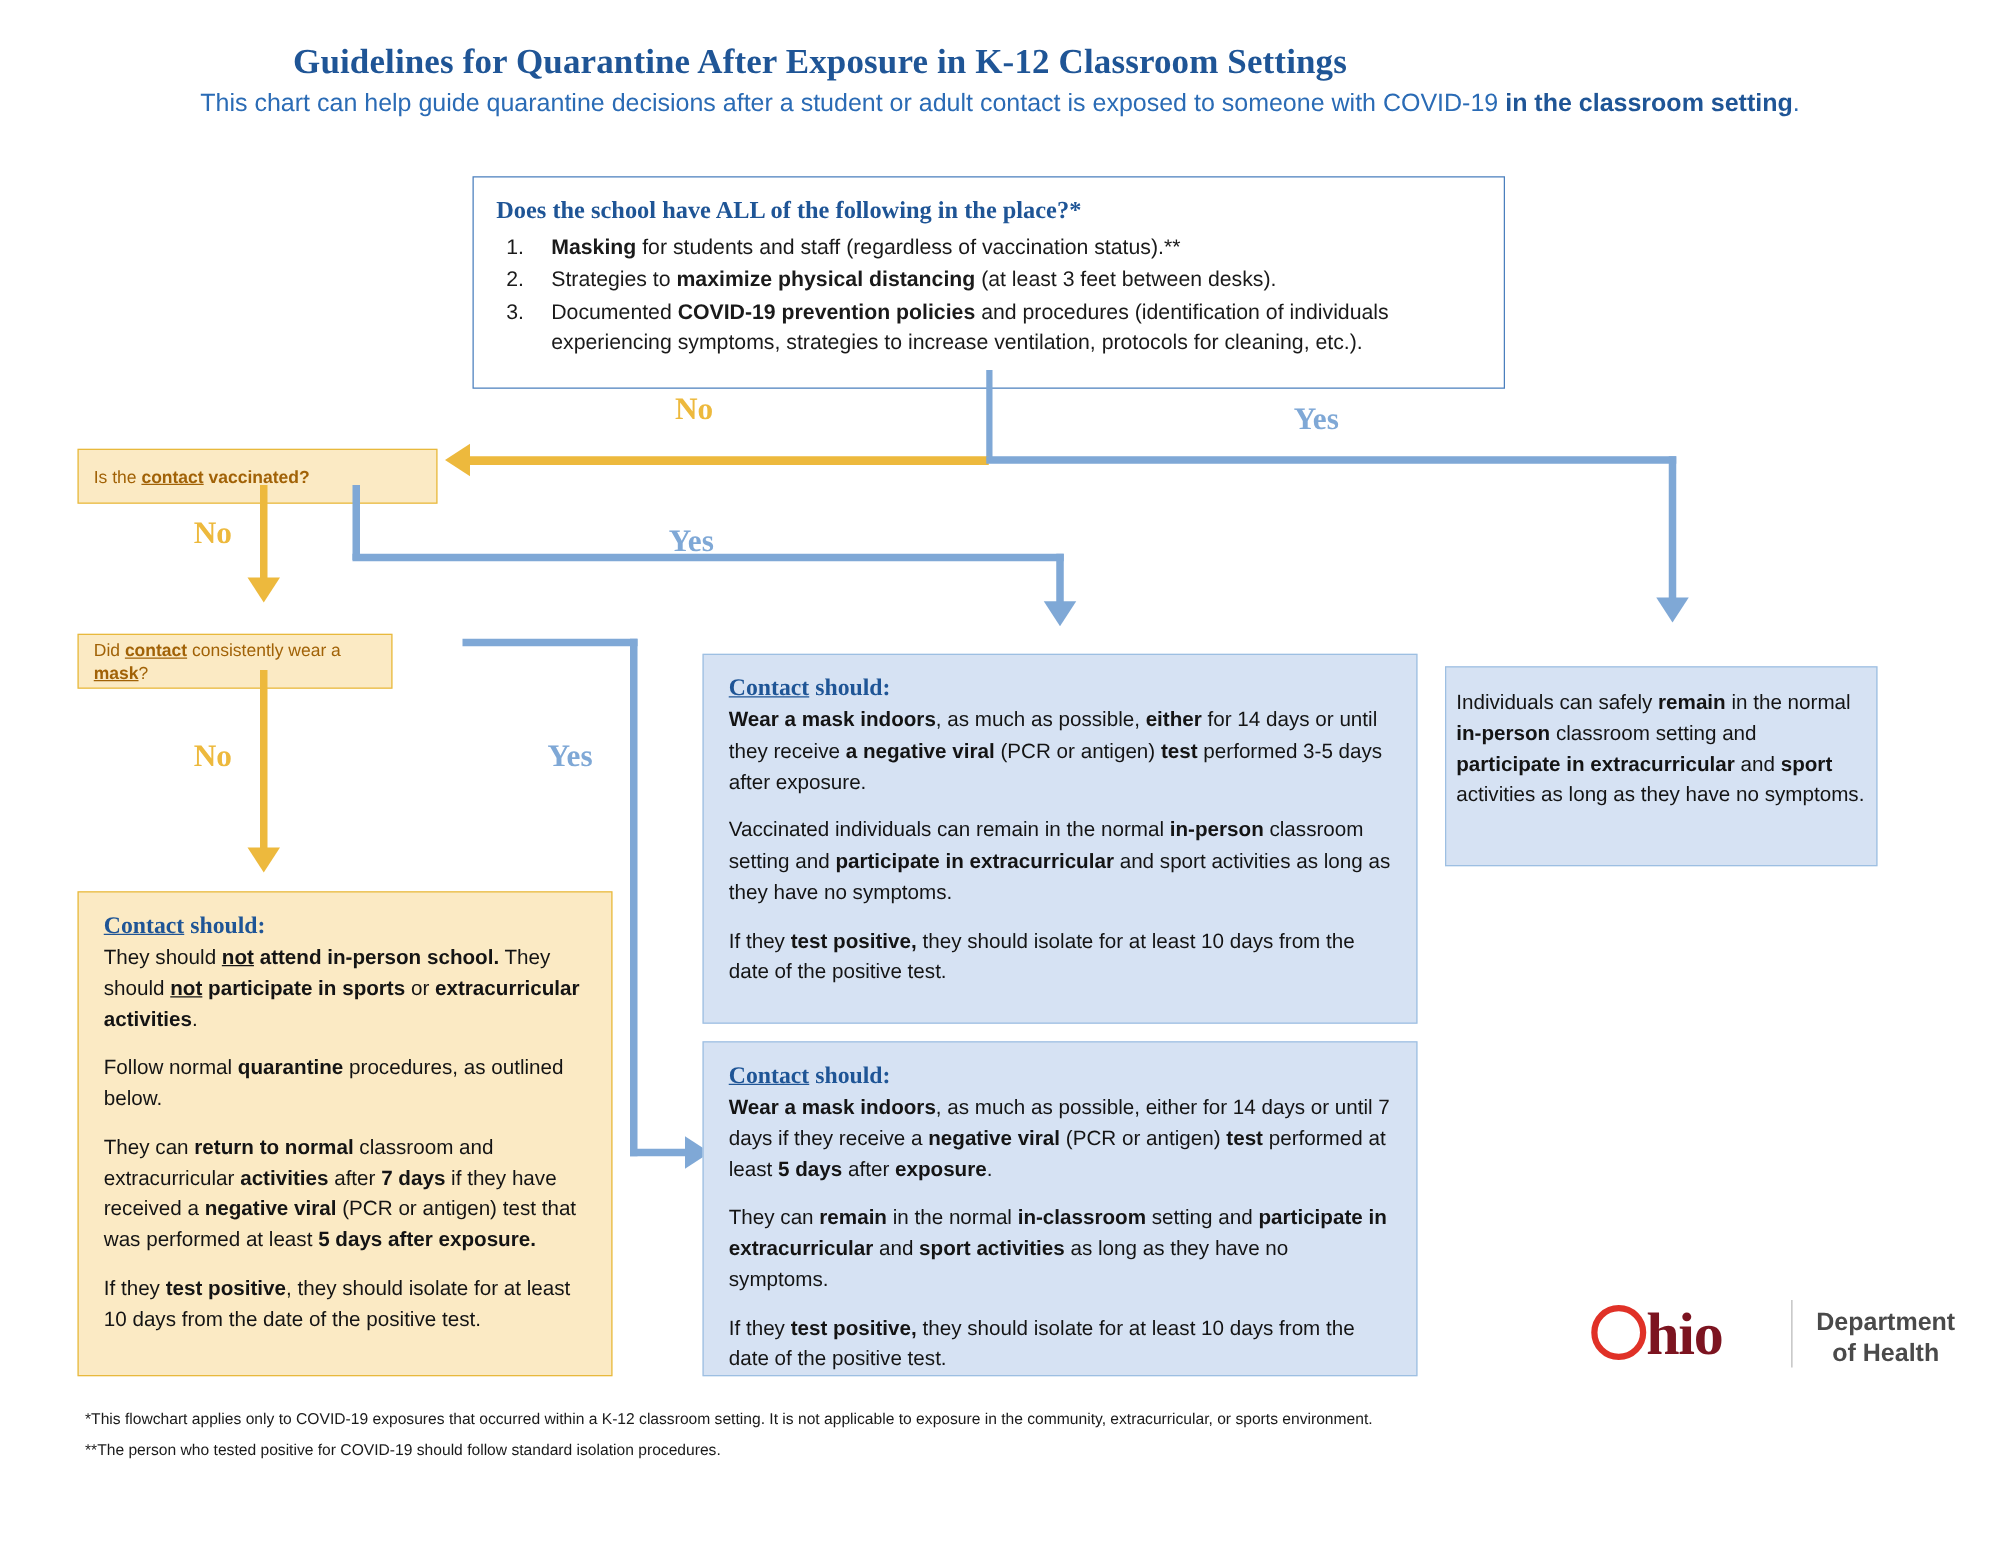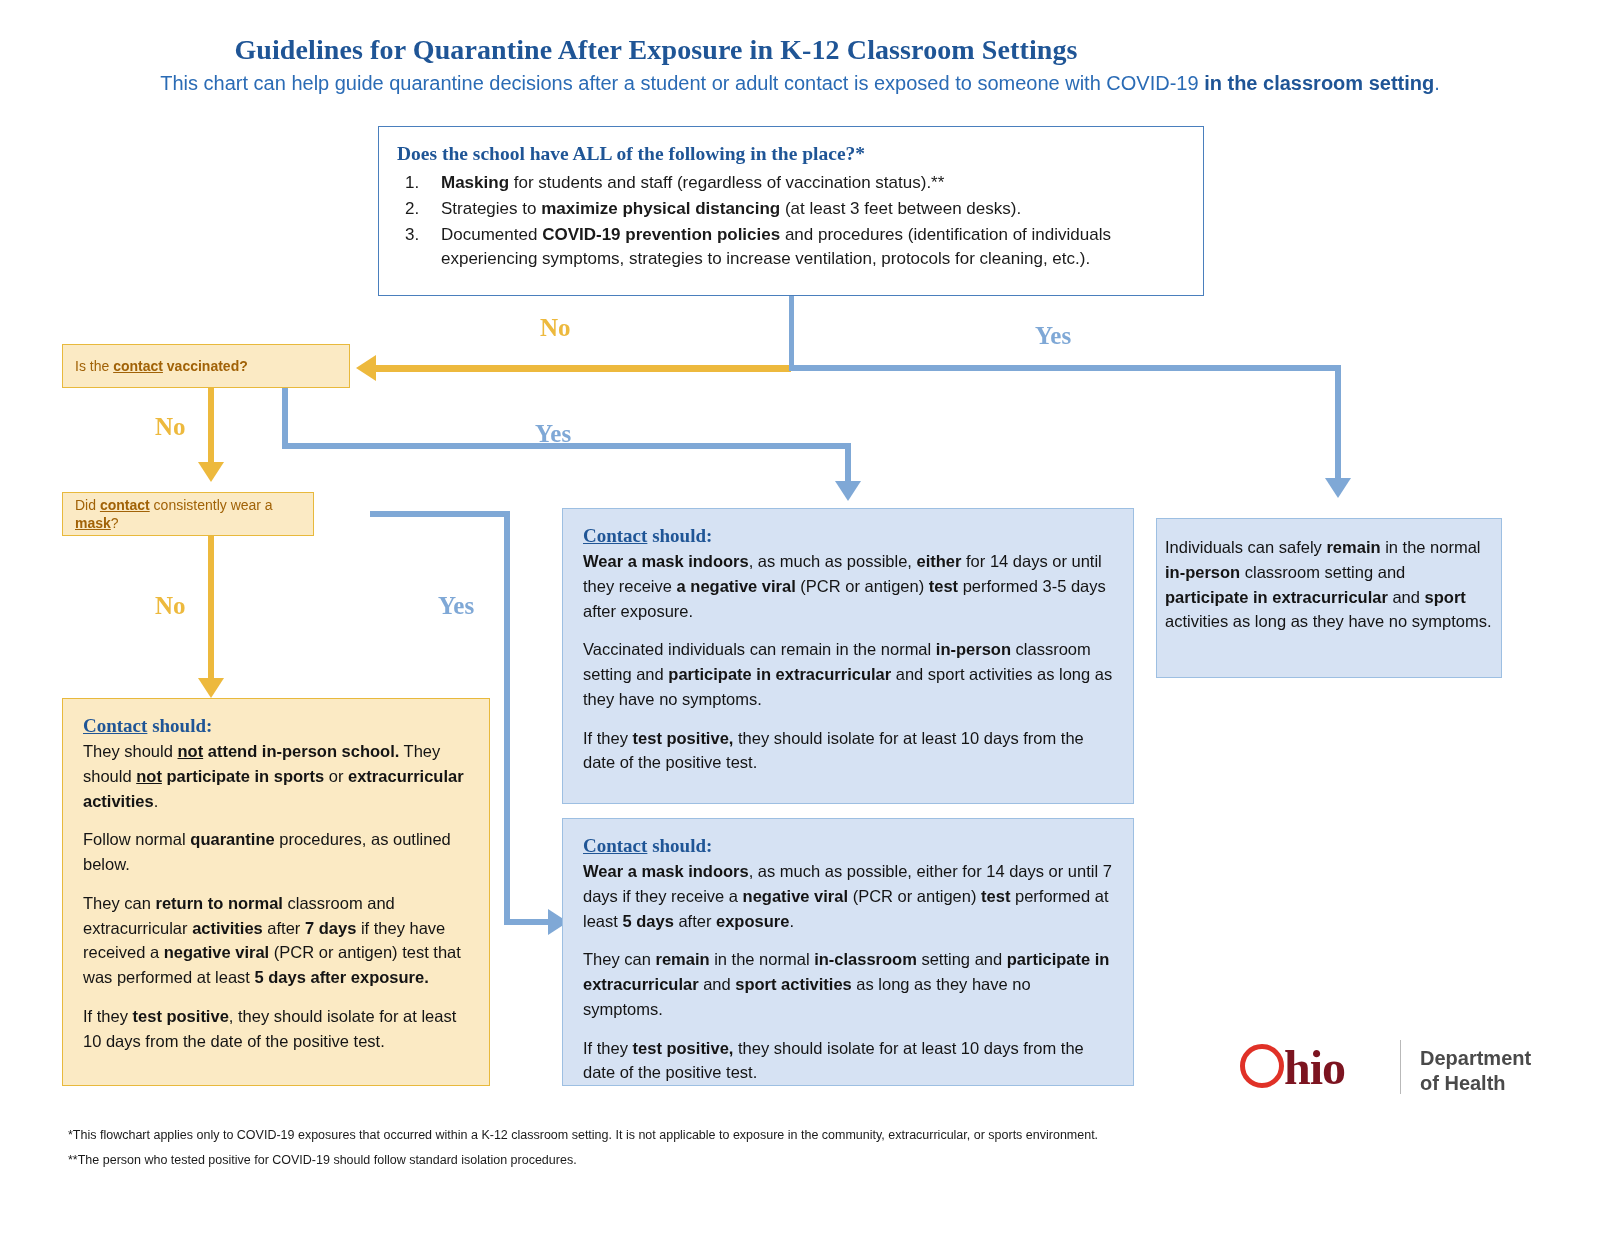--- a/index.html
+++ b/index.html
@@ -18,21 +18,21 @@
     font-family:"Liberation Serif", serif;
     font-weight:bold;font-size:28px;color:#1f5596;letter-spacing:.1px;
   }
   .subtitle{
     position:absolute;left:0;top:72px;width:1600px;text-align:center;
     font-size:20px;color:#2a6bb5;
   }
   .subtitle b{font-weight:bold;color:#1f5596;}
 
   
-  .box{position:absolute;box-sizing:border-box;}
+  .box{position:absolute;box-sizing:border-box;margin-top:15px;}
   .box.blue-outline{border:1.6px solid #4a7fbd;background:#ffffff;}
   .box.yellow{border:1.8px solid #e8b93c;background:#fbeac4;}
   .box.bluefill{border:1.4px solid #9dbfe2;background:#d6e2f3;}
 
   .qhead{
     font-family:"Liberation Serif", serif;
     font-weight:bold;color:#1f5596;font-size:19.5px;
     margin:0 0 6px 0;
   }
 
@@ -70,21 +70,21 @@
 
   .lbl{
     position:absolute;
     font-family:"Liberation Serif", serif;
     font-weight:bold;font-size:25px;
   }
   .lbl.y{color:#edb93d;}
   .lbl.b{color:#7fa8d6;}
 
   
-  .logo{position:absolute;left:1240px;top:1038px;width:290px;height:62px;}
+  .logo{position:absolute;left:1273px;top:1038px;width:290px;height:62px;text-align:center;}
   .logo .oring{
     position:absolute;left:0;top:6px;width:44px;height:44px;
     border:5px solid #e03127;border-radius:50%;box-sizing:border-box;
   }
   .logo .hio{
     position:absolute;left:44px;top:2px;
     font-family:"Liberation Serif", serif;font-weight:bold;
     font-size:48px;color:#7c1420;letter-spacing:-1px;
   }
   .logo .divider{position:absolute;left:160px;top:2px;width:1px;height:54px;background:#b9b9b9;}

